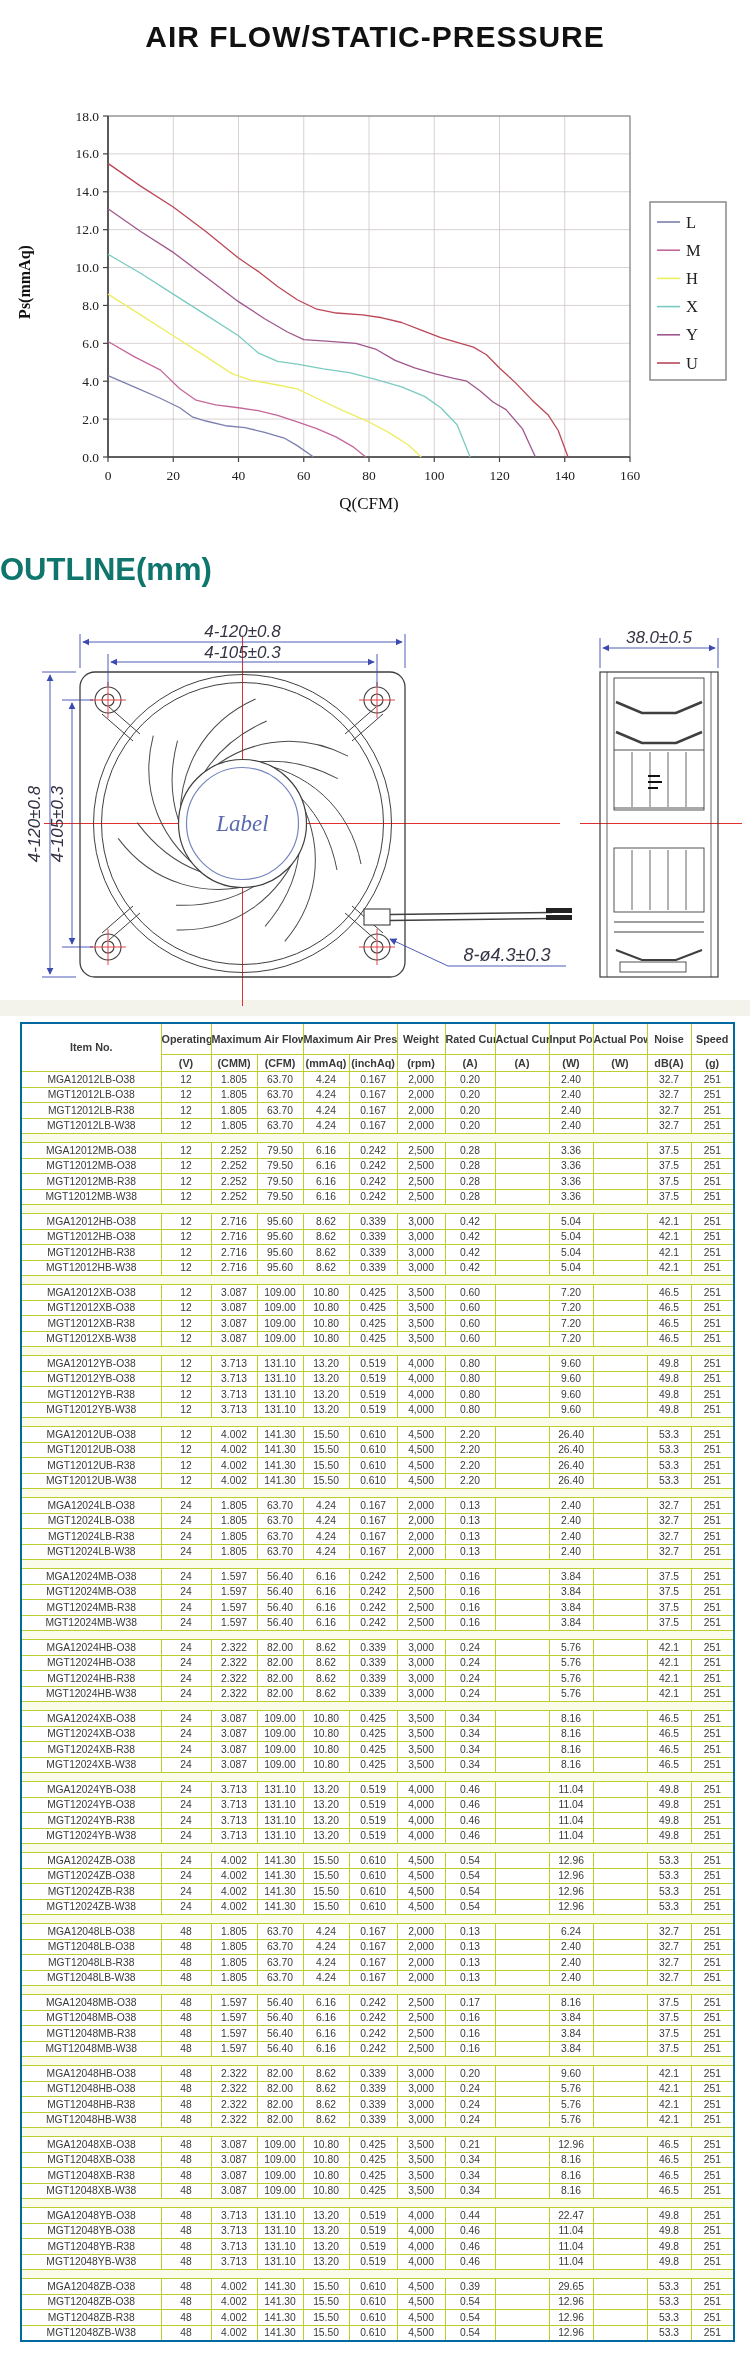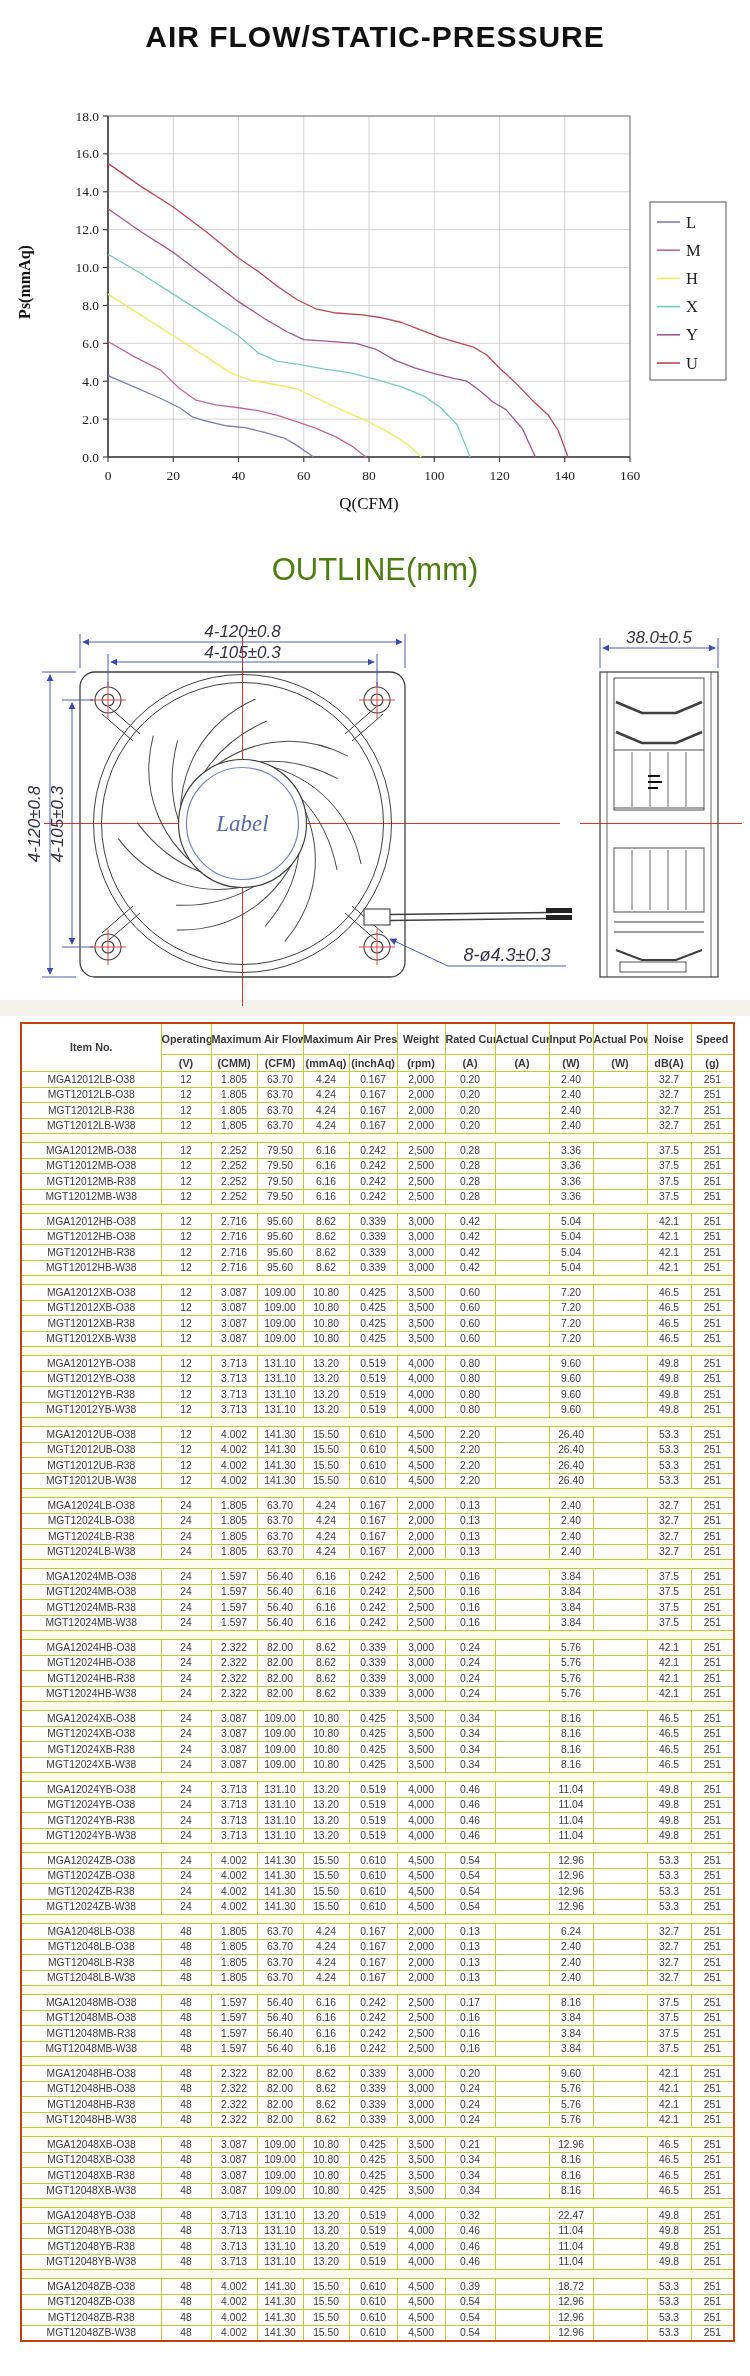--- a/index.html
+++ b/index.html
@@ -1,26 +1,26 @@
 <!DOCTYPE html>
 <html><head>
 <meta charset="utf-8">
 <style>
   html,body{margin:0;padding:0;background:#ffffff;}
   .page{position:relative;width:750px;height:2376px;background:#ffffff;overflow:hidden;
         font-family:"Liberation Sans",sans-serif;}
   #chart-title{position:absolute;top:20px;left:0;width:750px;margin:0;text-align:center;
         font-size:30px;font-weight:bold;letter-spacing:1px;color:#111;}
   #chart-svg{position:absolute;top:70px;left:0;}
-  #outline-title{position:absolute;top:552px;left:0;width:750px;margin:0;text-align:center;
-        font-size:31px;font-weight:normal;color:#4d7c0f;}
+  #outline-title{position:absolute;top:552px;left:0;width:750px;margin:0;
+        font-size:31px;font-weight:bold;color:#0f766e;}
   #outline-svg{position:absolute;top:610px;left:0;}
   #table-wrap{position:absolute;top:1022px;left:20px;}
   table{border-collapse:collapse;table-layout:fixed;width:713px;background:#fdfdf2;
-        border:2px solid #c2410c;font-family:"Liberation Sans",sans-serif;}
+        border:2px solid #0369a1;font-family:"Liberation Sans",sans-serif;}
   td,th{border:1px solid #bccd2e;text-align:center;vertical-align:middle;padding:0;
         font-size:10.3px;color:#3a3a3a;height:14.5px;white-space:nowrap;overflow:hidden;
         background:#ffffff;}
   th{font-weight:bold;font-size:10.8px;line-height:1.12;background:#ffffff;}
   thead tr:first-child th{height:30px;}
   thead tr:last-child th{height:16px;}
   tr.spacer td{height:8px;background:#fbfbe9;border-left:none;border-right:none;}
 </style>
 </head>
 <body>
@@ -1281,21 +1281,21 @@
             <td colspan="13"></td>
           </tr>
           <tr>
             <td>MGA12048YB-O38</td>
             <td>48</td>
             <td>3.713</td>
             <td>131.10</td>
             <td>13.20</td>
             <td>0.519</td>
             <td>4,000</td>
-            <td>0.32</td>
+            <td>0.44</td>
             <td></td>
             <td>22.47</td>
             <td></td>
             <td>49.8</td>
             <td>251</td>
           </tr>
           <tr>
             <td>MGT12048YB-O38</td>
             <td>48</td>
             <td>3.713</td>
@@ -1346,21 +1346,21 @@
           <tr>
             <td>MGA12048ZB-O38</td>
             <td>48</td>
             <td>4.002</td>
             <td>141.30</td>
             <td>15.50</td>
             <td>0.610</td>
             <td>4,500</td>
             <td>0.39</td>
             <td></td>
-            <td>18.72</td>
+            <td>29.65</td>
             <td></td>
             <td>53.3</td>
             <td>251</td>
           </tr>
           <tr>
             <td>MGT12048ZB-O38</td>
             <td>48</td>
             <td>4.002</td>
             <td>141.30</td>
             <td>15.50</td>

